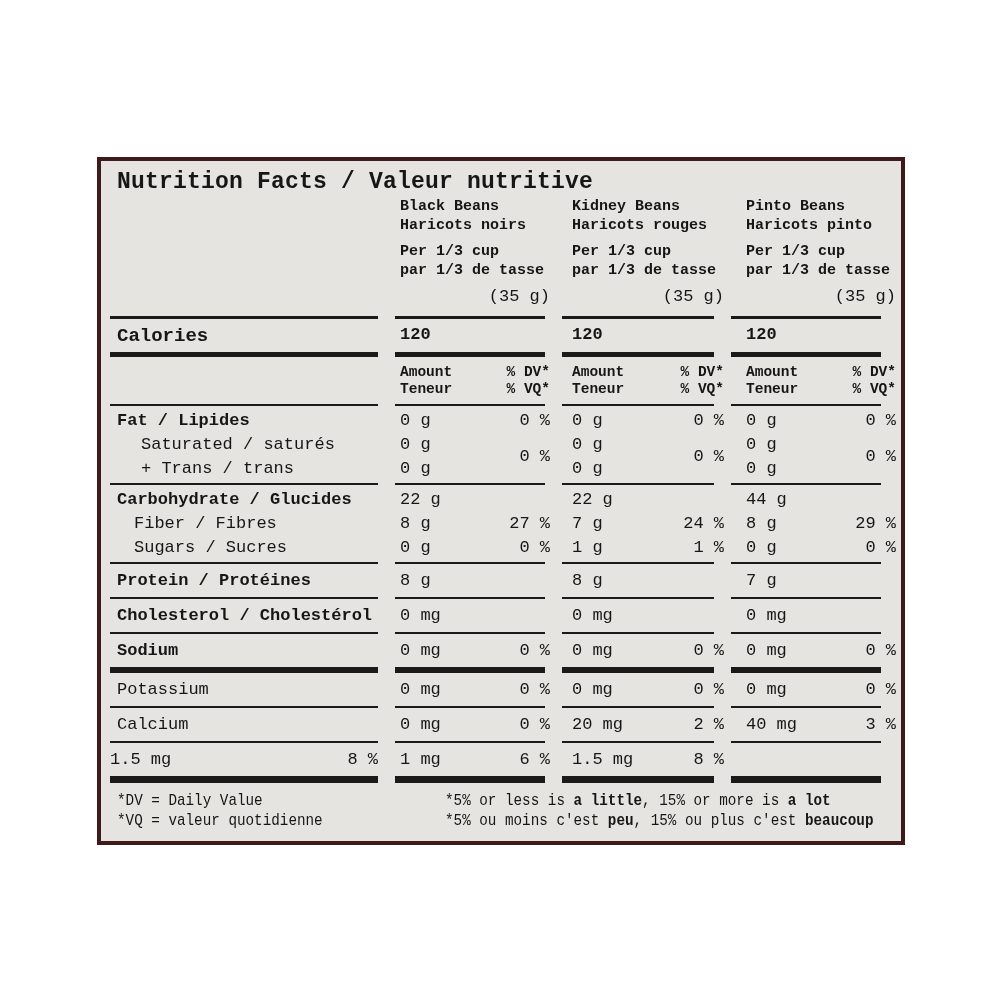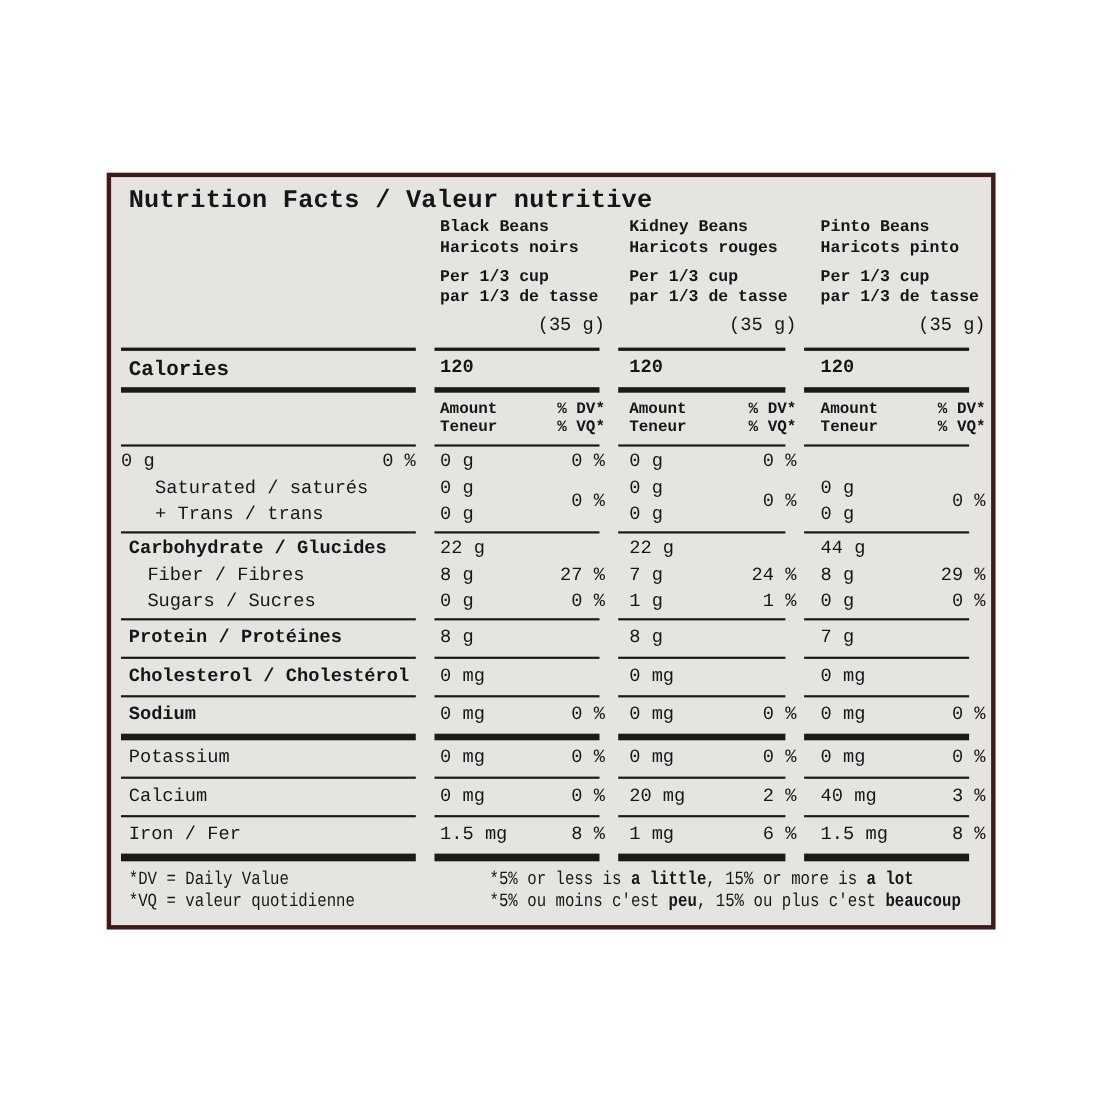--- a/index.html
+++ b/index.html
@@ -189,20 +189,21 @@
   </div>
 
   <div class="rule r2">
       <div class="seg"></div>
       <div class="seg"></div>
       <div class="seg"></div>
       <div class="seg"></div>
     </div>
 
   <div class="row nrow grp-top">
+    <div class="labelcol bold">Fat / Lipides</div>
     <div class="vcell">
         <span class="amt">0 g</span>
         <span class="pct">0 %</span>
       </div>
     <div class="vcell">
         <span class="amt">0 g</span>
         <span class="pct">0 %</span>
       </div>
     <div class="vcell">
         <span class="amt">0 g</span>
@@ -398,21 +399,20 @@
   </div>
 
   <div class="rule r2">
       <div class="seg"></div>
       <div class="seg"></div>
       <div class="seg"></div>
       <div class="seg"></div>
     </div>
 
   <div class="row nrow prow">
-    <div class="labelcol">Iron / Fer</div>
     <div class="vcell">
         <span class="amt">1.5 mg</span>
         <span class="pct">8 %</span>
       </div>
     <div class="vcell">
         <span class="amt">1 mg</span>
         <span class="pct">6 %</span>
       </div>
     <div class="vcell">
         <span class="amt">1.5 mg</span>

